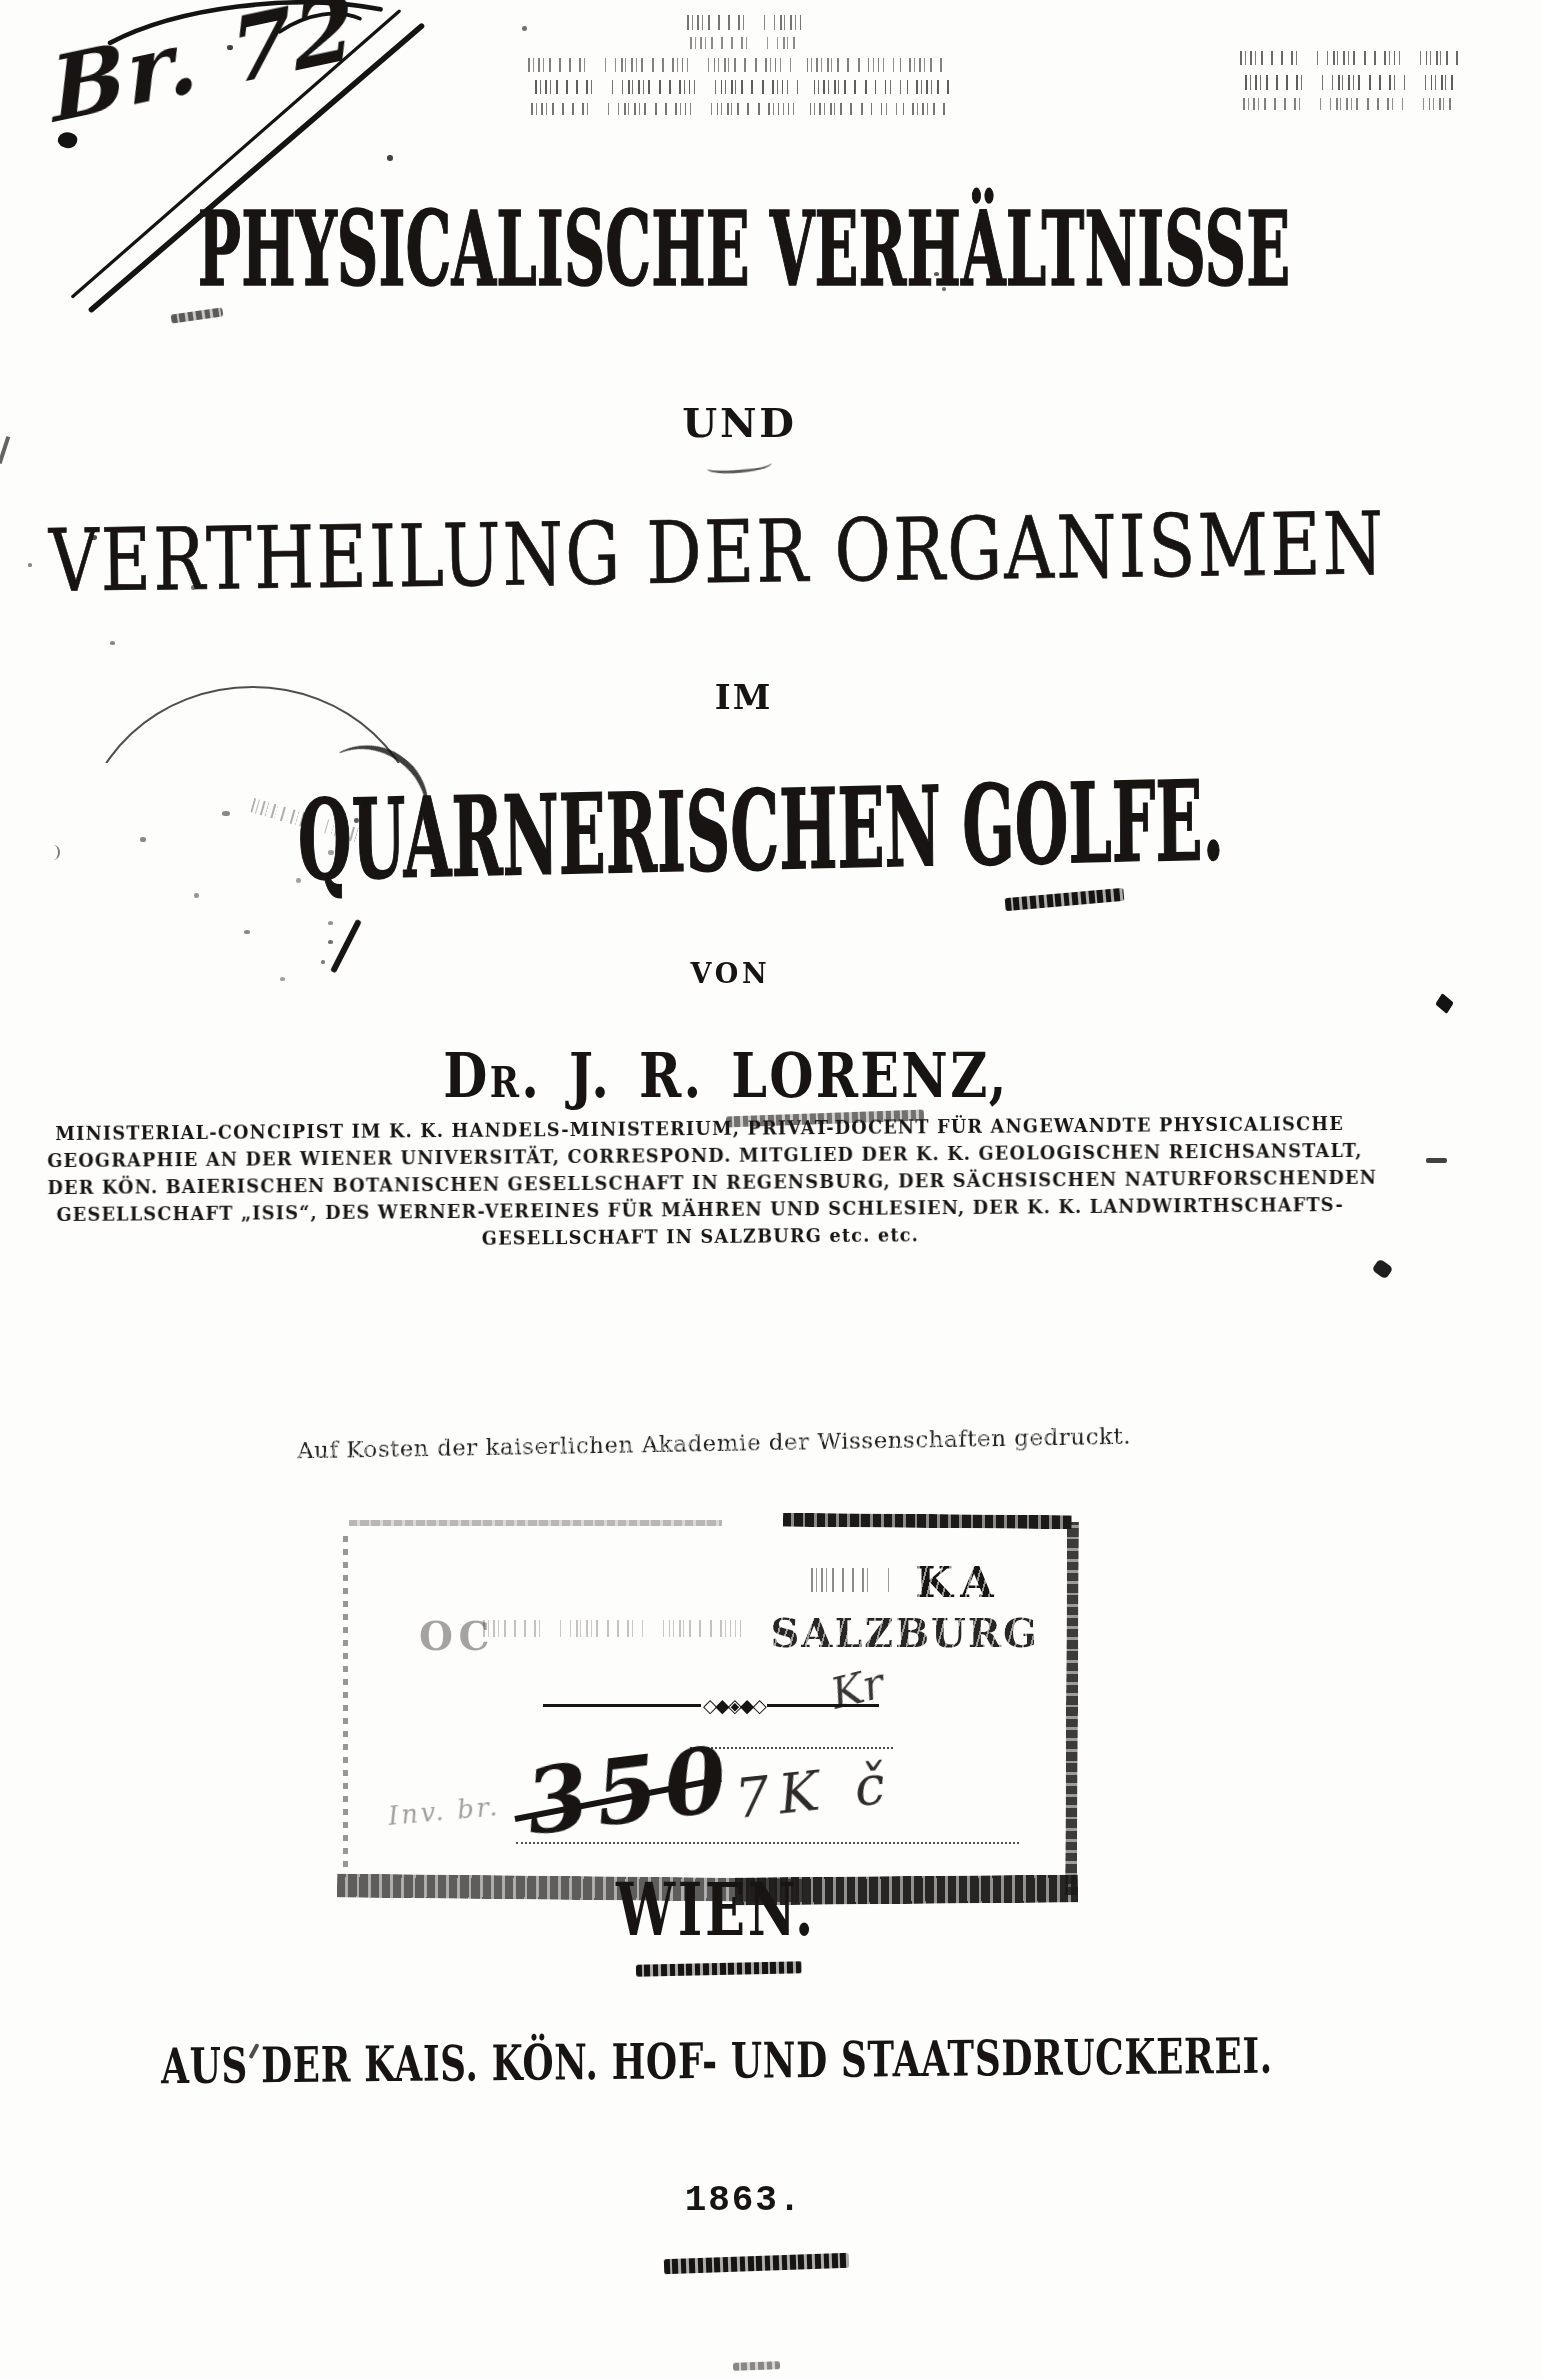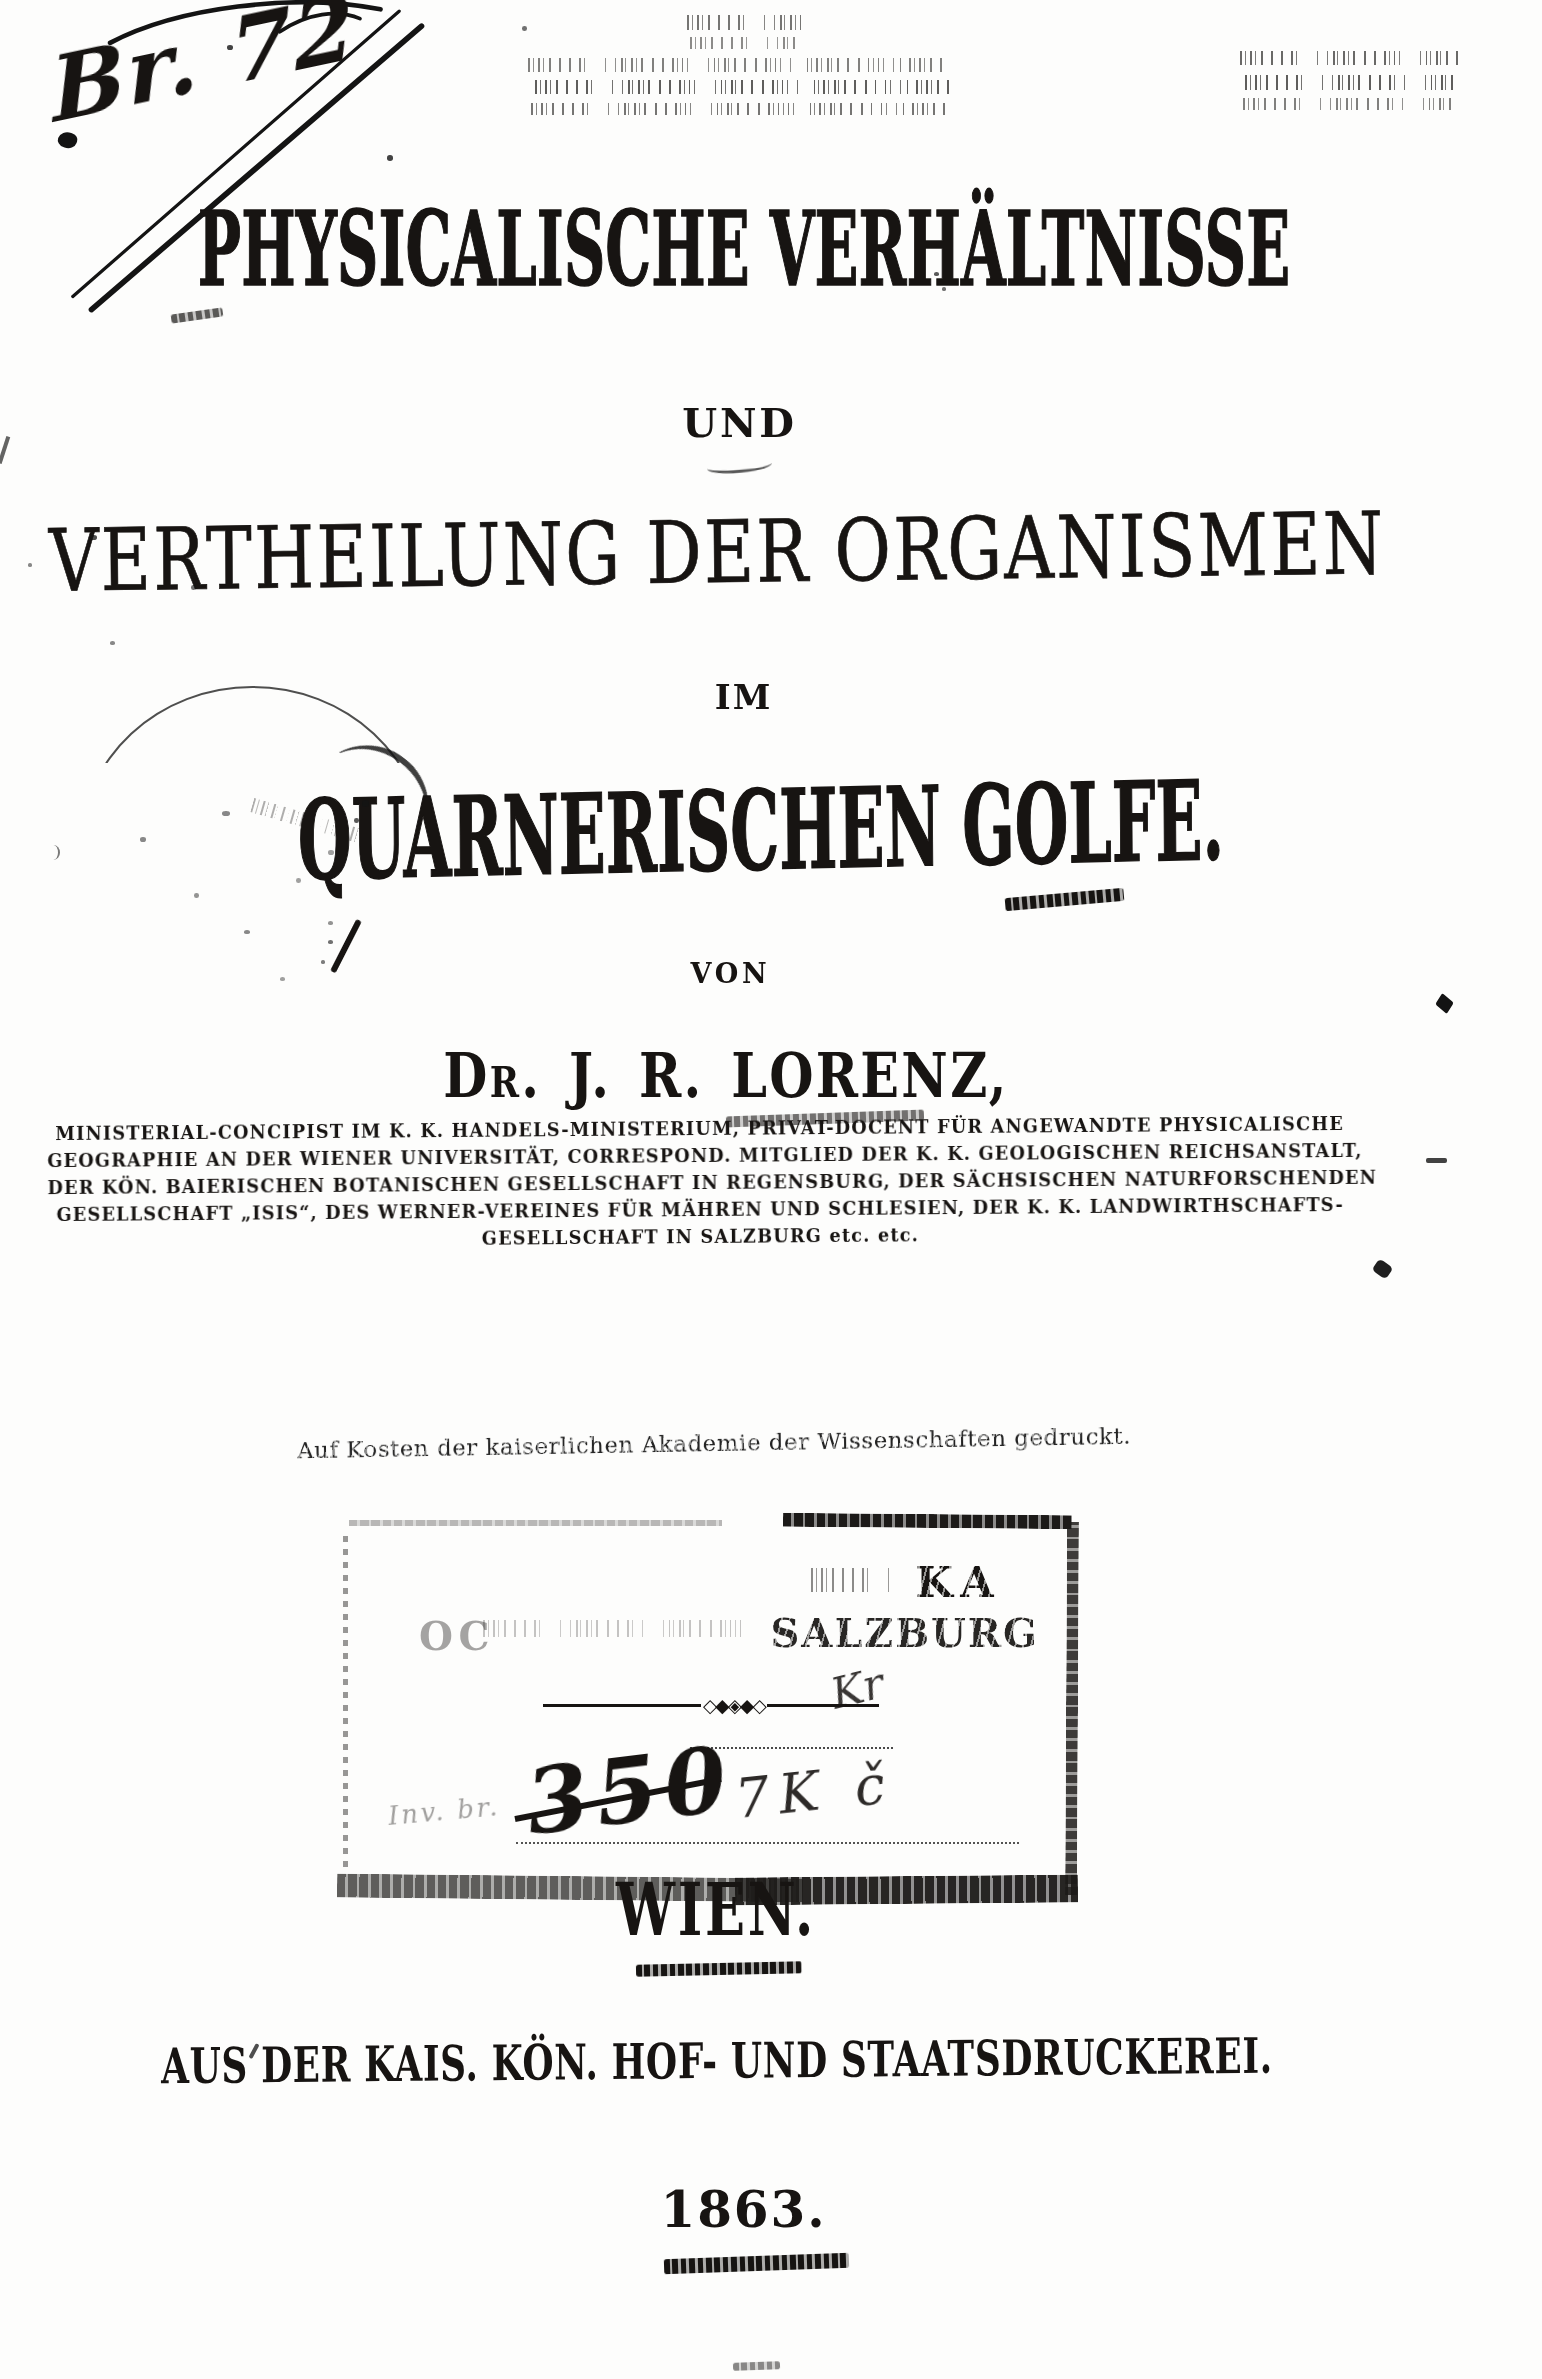--- a/index.html
+++ b/index.html
@@ -129,22 +129,22 @@
   .dots2{position:absolute; left:173px; top:326px; width:503px; border-bottom:2.8px dotted #2a2a2a; opacity:.8;}
 
   
   .imprint-city{top:1866px; margin-left:-56px; font-size:73px; font-weight:bold;
     letter-spacing:3.7px; transform:translateX(-50%) scaleX(.72);}
   .wien-rule{left:636px; top:1963px; width:166px; height:12px; transform:rotate(-1.2deg);}
   .imprint-pub{top:2032px; margin-left:-55px; font-size:49px; font-weight:bold; letter-spacing:0.9px;
     transform:translateX(-50%) scaleX(.73) rotate(-.4deg);}
   .tick-pub{left:252px; top:2043px; width:3.7px; height:16px; background:#222; transform:rotate(28deg);
     opacity:.8; border-radius:1.9px;}
-  .imprint-year{top:2180px; margin-left:-28px; font-size:50px; font-weight:bold; letter-spacing:1.9px;
-    transform:translateX(-50%);}
+  .imprint-year{top:2180px; margin-left:-28px; font-size:36px; font-weight:bold; letter-spacing:1.9px;
+    transform:translateX(-50%);font-family:Liberation Mono, monospace;}
   .year-underline{left:664px; top:2256px; width:185px; height:15px; transform:rotate(-2deg);}
   .bottom-mark{left:733px; top:2362px; width:47px; height:7.5px; opacity:.5; transform:rotate(-2deg);}
 
   
   .stamp-arc{left:80px; top:686px; width:341px; height:317px;
     border:2.8px solid rgba(20,20,20,.75); border-radius:50%;
     clip-path:inset(0 0 76% 0); filter:blur(0.6px);}
   .stamp-arc-thick{left:308px; top:746px; width:121px; height:112px;
     border-top:6.5px solid rgba(15,15,15,.8); border-radius:50%;
     transform:rotate(38deg); clip-path:inset(0 0 70% 0); filter:blur(0.5px);}

